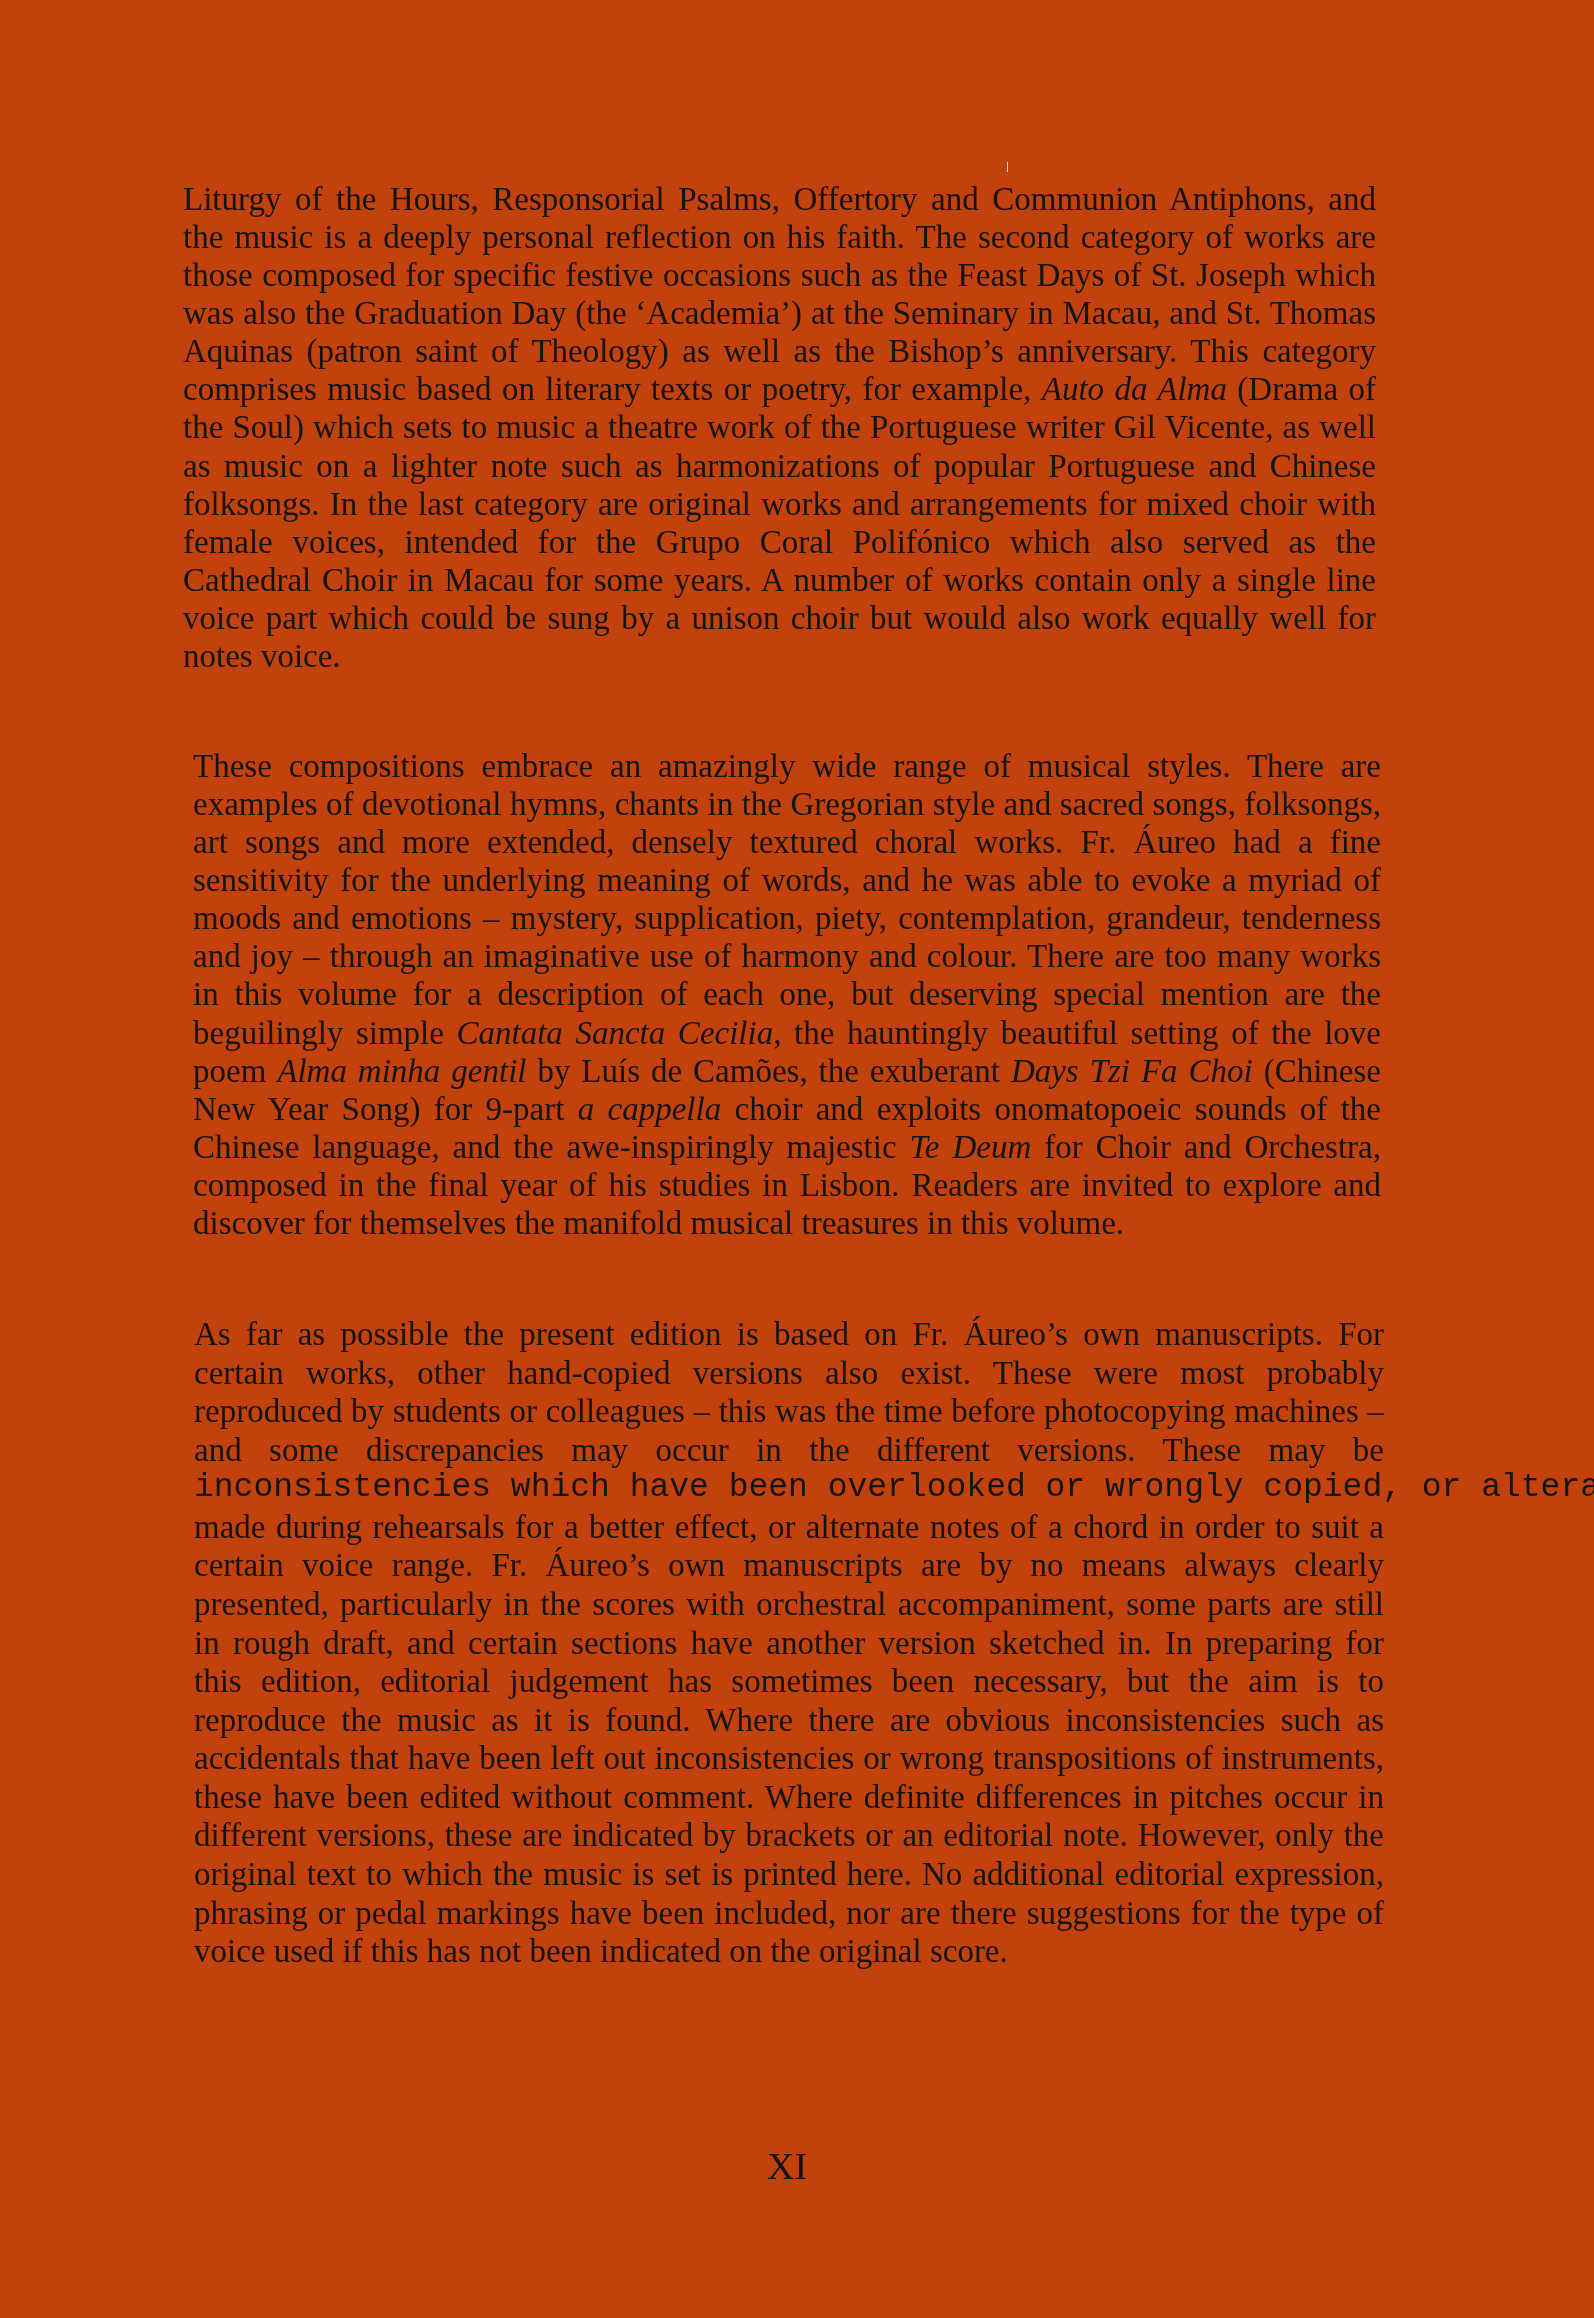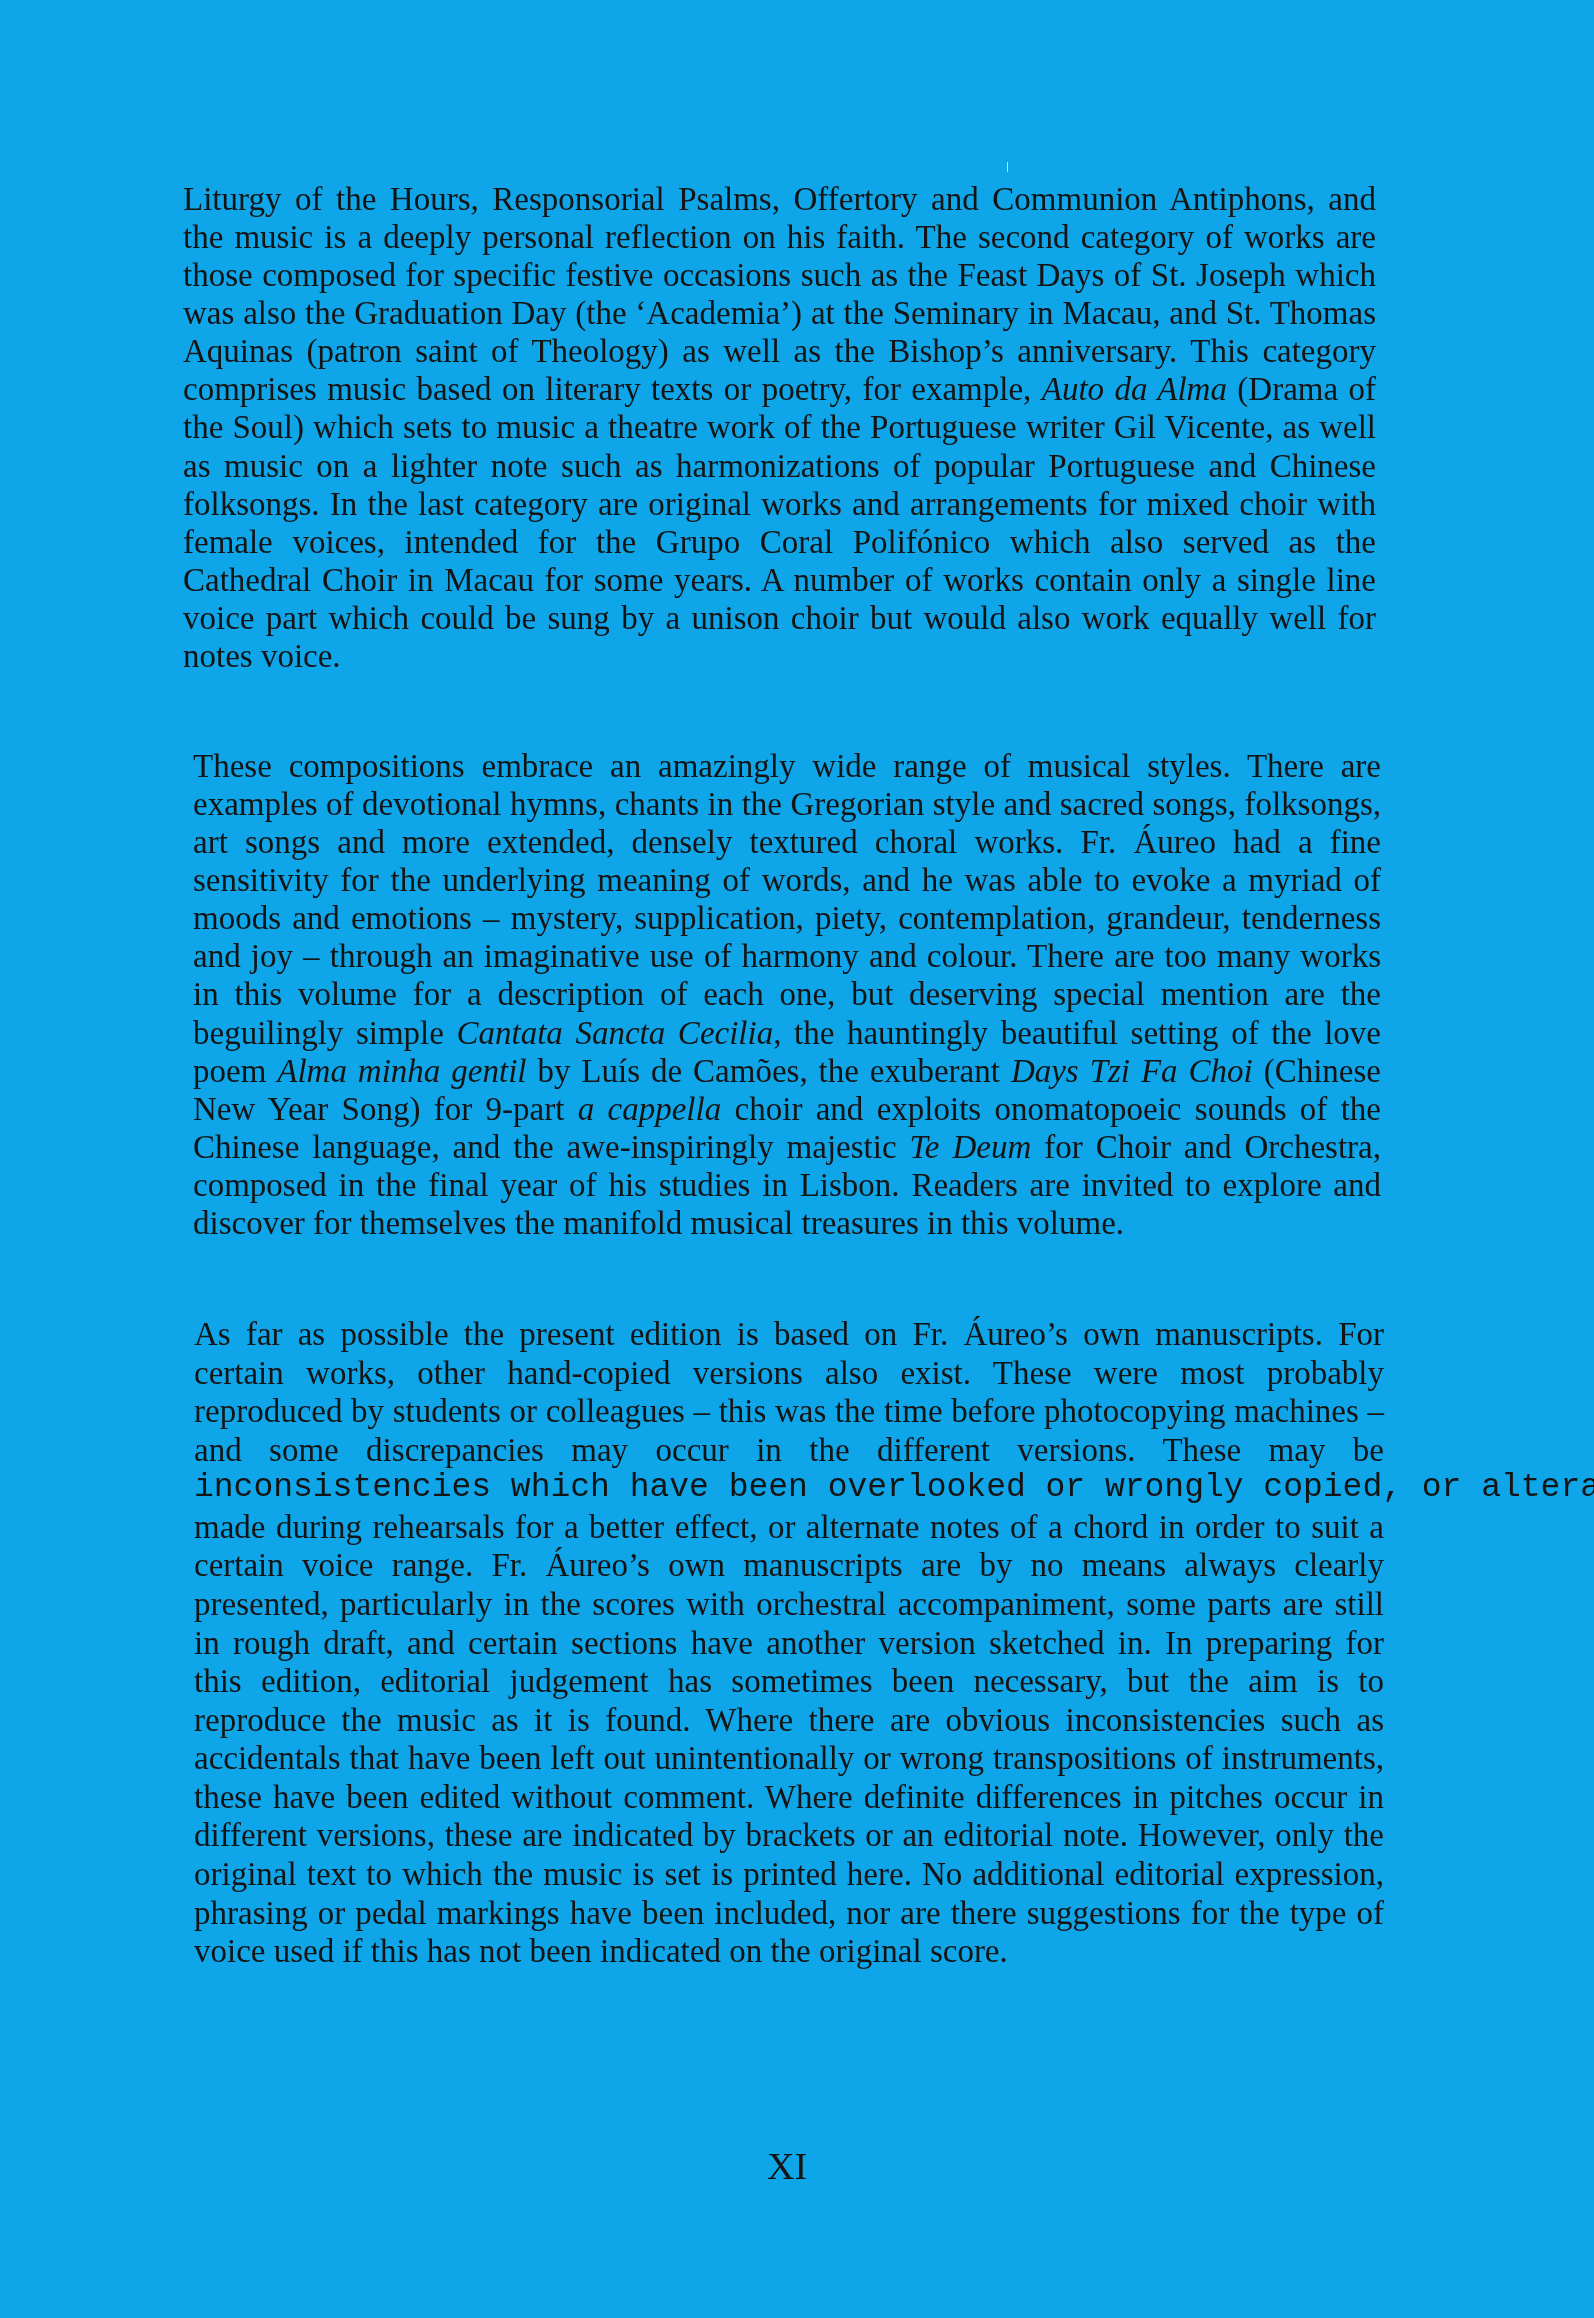--- a/index.html
+++ b/index.html
@@ -1,19 +1,19 @@
 <!DOCTYPE html>
 <html style="font-size:11.4px"><head>
 <meta charset="utf-8">
 <style>
   html, body { margin: 0; padding: 0; background: #ffffff; }
   body { width: 1594px; height: 2319px; position: relative; overflow: hidden; }
   .page {
     position: absolute; left: 0; top: 0; width: 1594px; height: 2319px;
-    background: #0ea5e9;
+    background: #c2410c;
     font-family: "Liberation Serif", "DejaVu Serif", serif;
     color: #141414;
   }
   .para { position: absolute; }
   .line {
     position: absolute; left: 0; right: 0;
     font-size: 33px;
     height: 38px;
     line-height: 38px;
     white-space: nowrap;
@@ -72,21 +72,21 @@
       <div class="line" style="top: 39px;">certain works, other hand-copied versions also exist.  These were most probably</div>
       <div class="line" style="top: 77px;">reproduced by students or colleagues – this was the time before photocopying machines –</div>
       <div class="line" style="top: 116px;">and some discrepancies may occur in the different versions. These may be</div>
       <div class="line" style="top: 154px; font-family: Liberation Mono, monospace;">inconsistencies which have been overlooked or wrongly copied, or alterations probably</div>
       <div class="line" style="top: 193px;">made during rehearsals for a better effect, or alternate notes of a chord in order to suit a</div>
       <div class="line" style="top: 231px;">certain voice range.  Fr. Áureo’s own manuscripts are by no means always clearly</div>
       <div class="line" style="top: 270px;">presented, particularly in the scores with orchestral accompaniment, some parts are still</div>
       <div class="line" style="top: 309px;">in rough draft, and certain sections have another version sketched in.  In preparing for</div>
       <div class="line" style="top: 347px;">this edition, editorial judgement has sometimes been necessary, but the aim is to</div>
       <div class="line" style="top: 386px;">reproduce the music as it is found.  Where there are obvious inconsistencies such as</div>
-      <div class="line" style="top: 424px;">accidentals that have been left out unintentionally or wrong transpositions of instruments,</div>
+      <div class="line" style="top: 424px;">accidentals that have been left out inconsistencies or wrong transpositions of instruments,</div>
       <div class="line" style="top: 463px;">these have been edited without comment. Where definite differences in pitches occur in</div>
       <div class="line" style="top: 501px;">different versions, these are indicated by brackets or an editorial note. However, only the</div>
       <div class="line" style="top: 540px;">original text to which the music is set is printed here.  No additional editorial expression,</div>
       <div class="line" style="top: 579px;">phrasing or pedal markings have been included, nor are there suggestions for the type of</div>
       <div class="line last" style="top: 617px;">voice used if this has not been indicated on the original score.</div>
     </div>
 
   <div class="pagenum">XI</div>
 </div>
 

